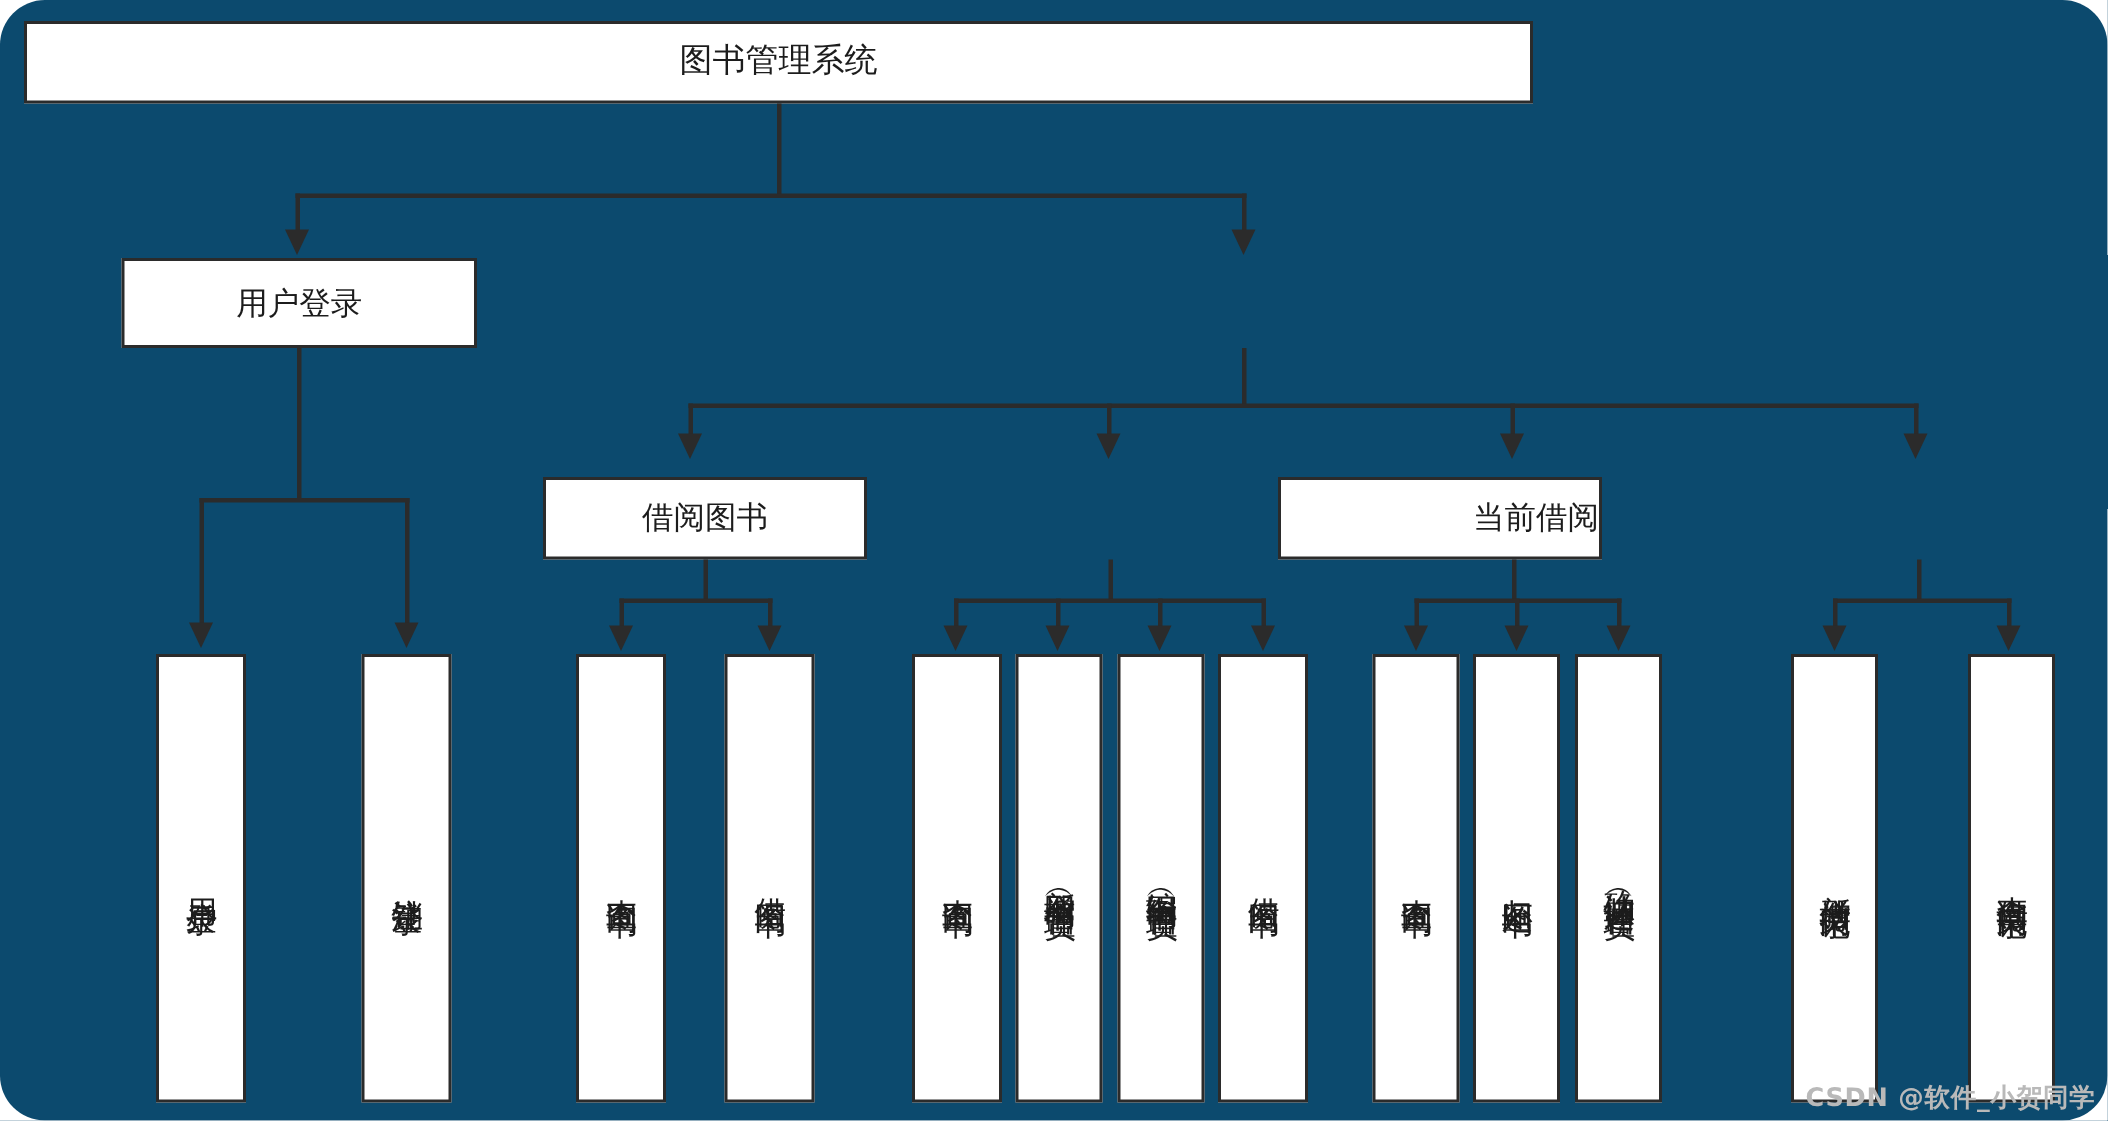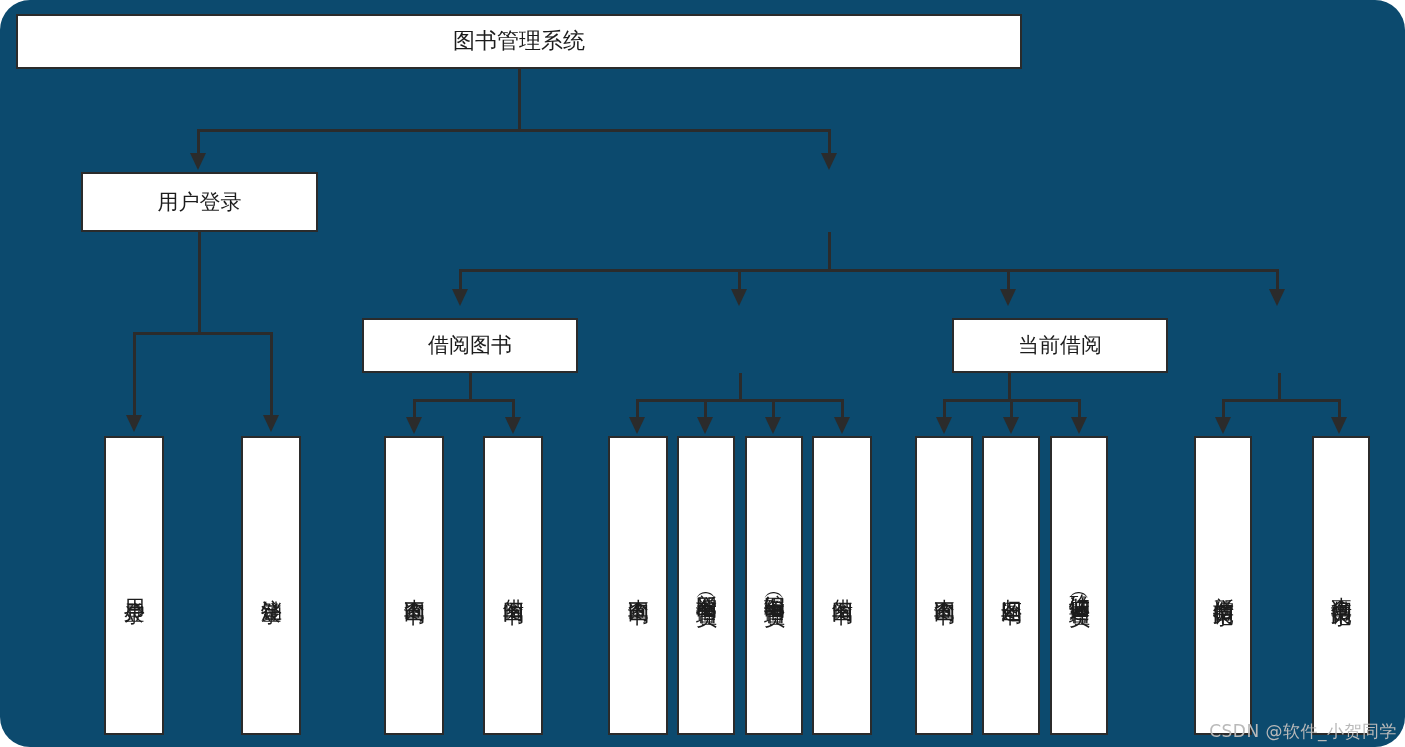--- a/index.html
+++ b/index.html
@@ -69,20 +69,21 @@
   
   #watermark {
     position: absolute;
     right: 8px;
     bottom: 4px;
     font-size: 17px;
     color: #b9b9b9;
     letter-spacing: 0.5px;
     white-space: nowrap;
     pointer-events: none;
+    font-weight: bold;
   }
 </style>
 </head>
 <body>
 
 <div id="canvas">
 
   <div class="node root" style="left:16px; top:14px; width:1006px; height:55px;">
     <span>图书管理系统</span>
   </div>
@@ -114,21 +115,21 @@
   <div class="vline" style="left:738px; top:269px; width:3px; height:22px;"></div>
   <div class="arrow" style="left:731px; top:289px;"></div>
   <div class="vline" style="left:1007px; top:269px; width:3px; height:22px;"></div>
   <div class="arrow" style="left:1000px; top:289px;"></div>
   <div class="vline" style="left:1276px; top:269px; width:3px; height:22px;"></div>
   <div class="arrow" style="left:1269px; top:289px;"></div>
 
   <div class="node h" style="left:362px; top:318px; width:216px; height:55px;">
     <span>借阅图书</span>
   </div>
-  <div class="node h" style="left:952px; top:318px; width:216px; height:55px;">
+  <div class="node h" style="left:852px; top:318px; width:216px; height:55px;justify-content:flex-end;">
     <span>当前借阅</span>
   </div>
 
   <div class="vline" style="left:469px; top:373px; width:3px; height:28px;"></div>
   <div class="hline" style="left:413px; top:399px; width:102px; height:3px;"></div>
   <div class="vline" style="left:413px; top:399px; width:3px; height:20px;"></div>
   <div class="arrow" style="left:406px; top:417px;"></div>
   <div class="vline" style="left:512px; top:399px; width:3px; height:20px;"></div>
   <div class="arrow" style="left:505px; top:417px;"></div>
 

